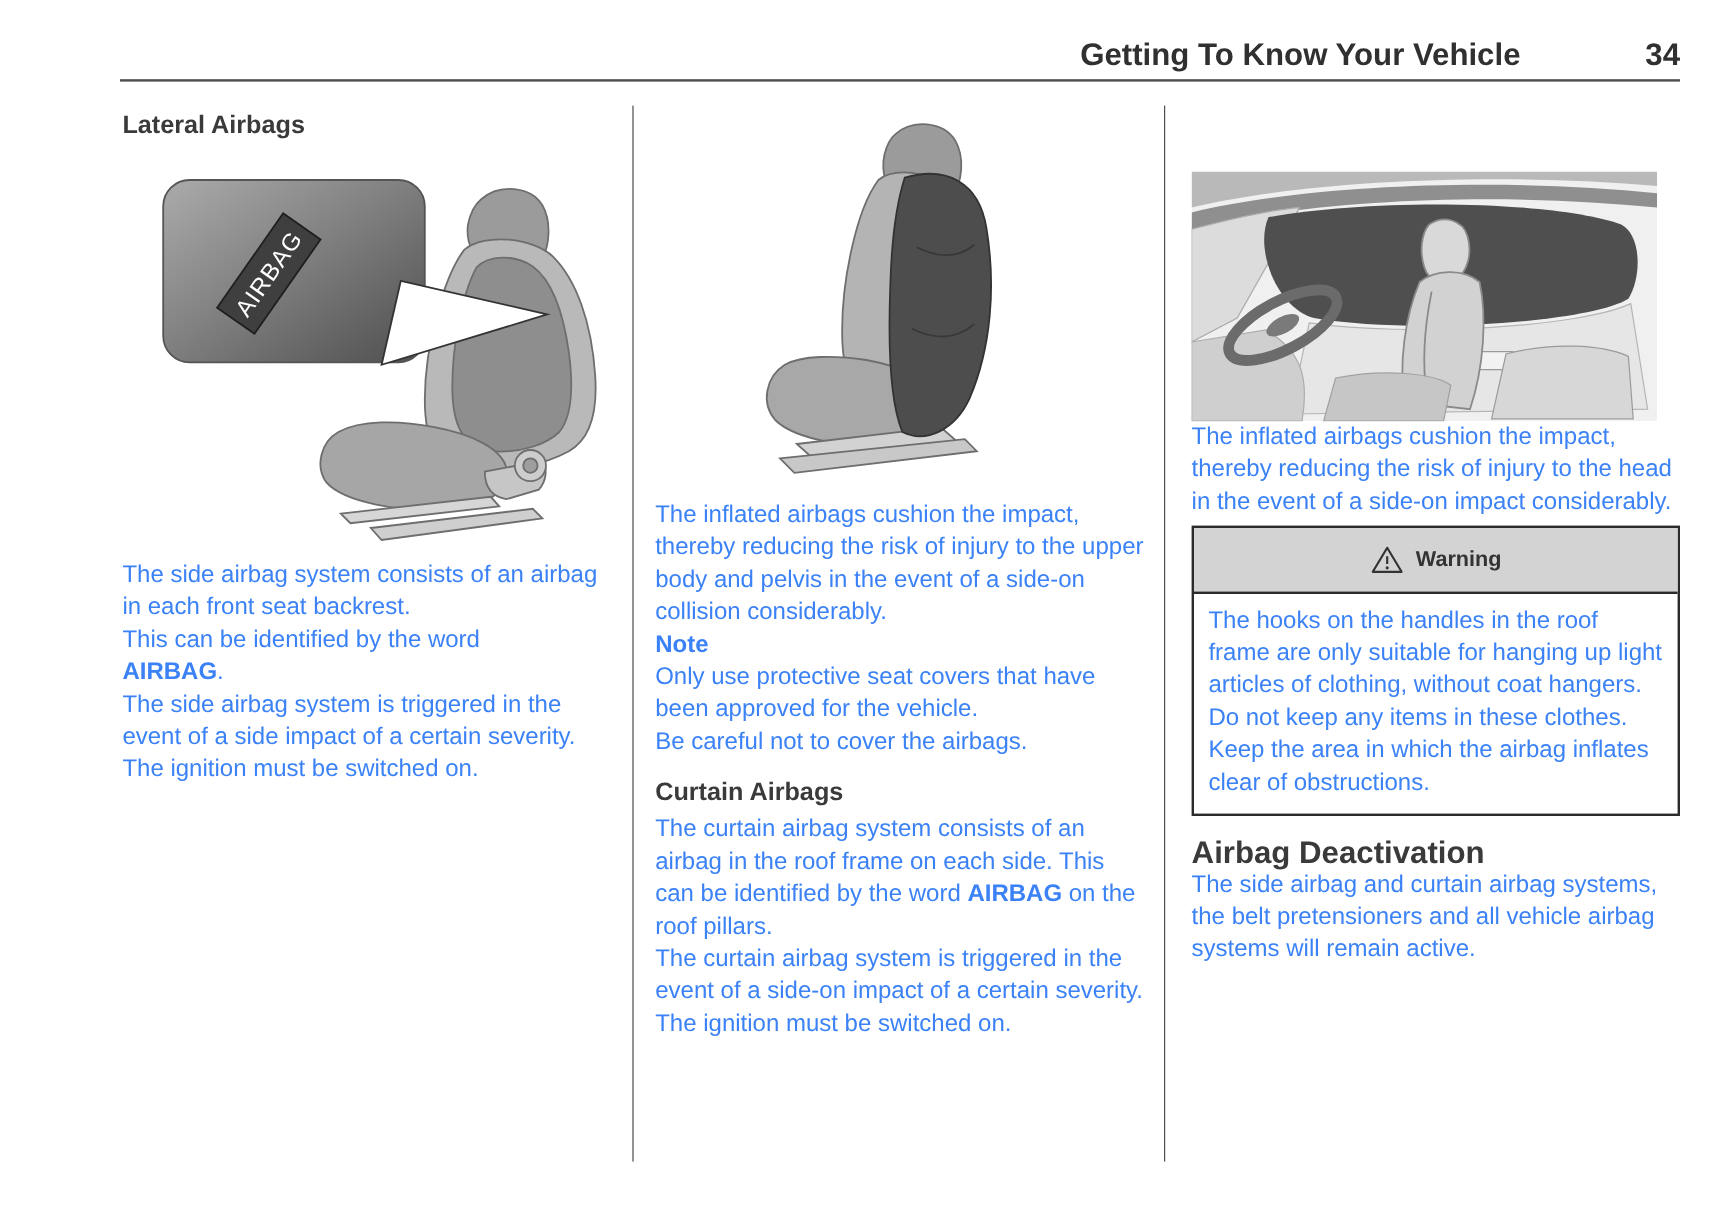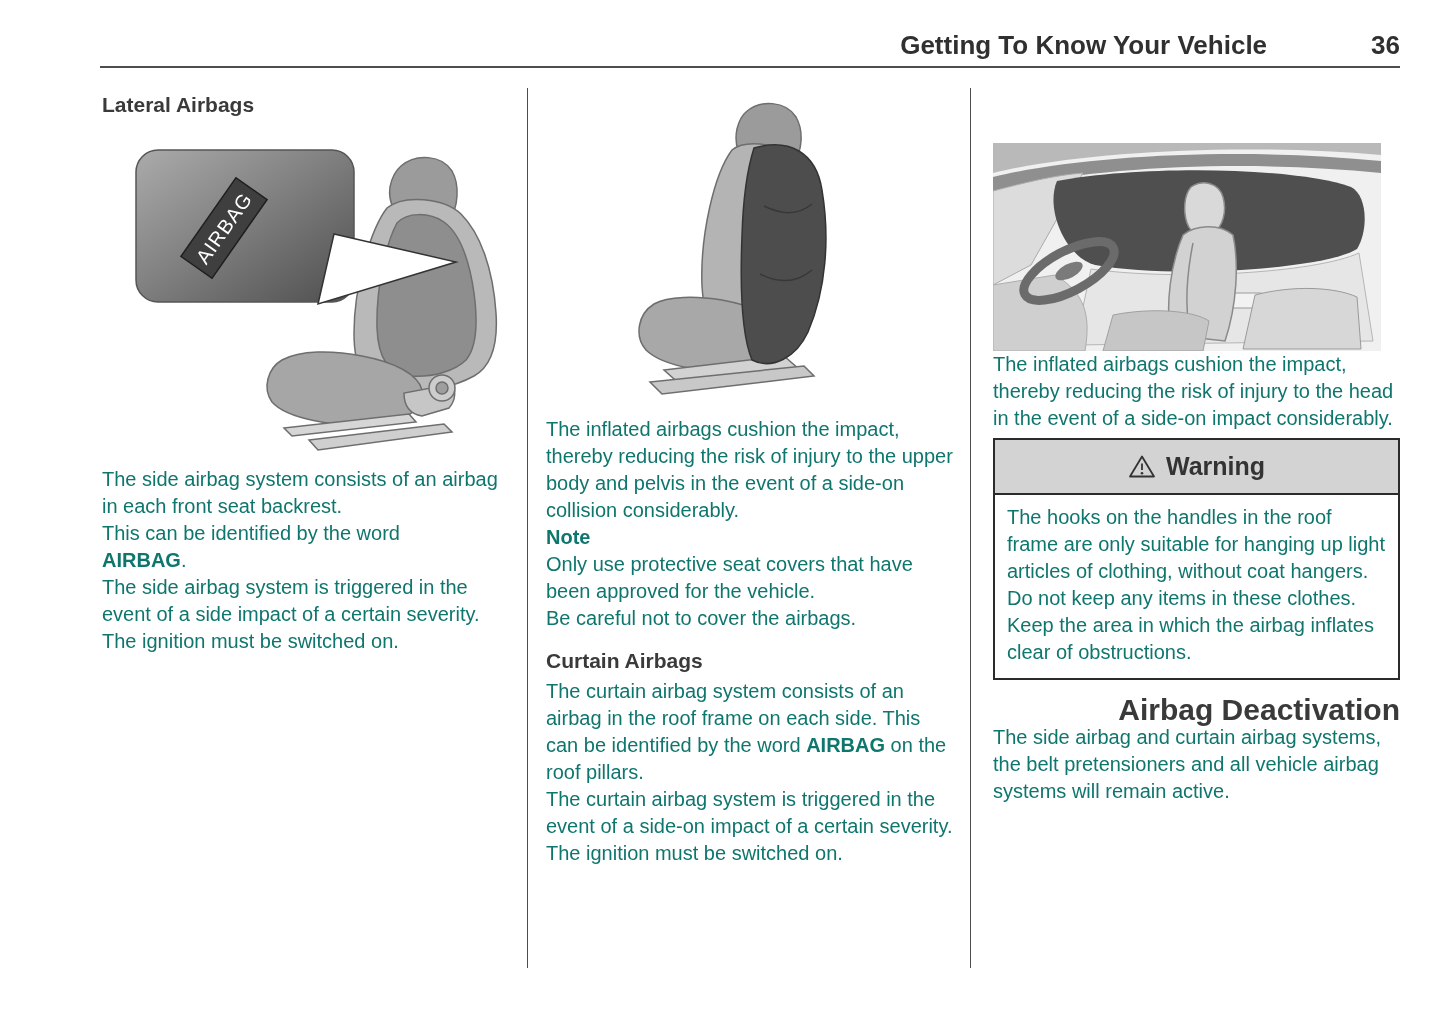--- a/index.html
+++ b/index.html
@@ -33,59 +33,59 @@
   .divider{
     position:absolute;top:88px;width:1px;height:880px;background:#4d4d4d;
   }
   .divider.d1{left:527px;}
   .divider.d2{left:970px;}
 
   h2.section{
     margin:12px 0 0 0;font-size:21px;font-weight:600;color:#3a3a3a;line-height:34px;
   }
   h3.subsection{
-    margin:16px 0 0 0;font-size:30px;font-weight:700;color:#3a3a3a;line-height:28px;text-align:right;
+    margin:16px 0 0 0;font-size:26px;font-weight:700;color:#3a3a3a;line-height:28px;
   }
   p.body, div.body{
-    margin:0;font-size:20px;line-height:27px;color:#0f766e;
+    margin:0;font-size:20px;line-height:27px;color:#3b82f6;
   }
   .bold{font-weight:700;}
   .note-label{font-weight:700;}
 
   .fig{display:block;}
   .figA{margin:14px 0 0 0;}
   .figB{margin:8px auto 0 auto;display:block;}
   .figC{margin:67px 0 0 0;}
 
   .text-block-1{margin-top:22px;}
   .text-block-2{margin-top:10px;}
   .text-block-3{margin-top:99px;line-height:26px;}
 
   
   .warning-box{
     margin-top:6px;border:2px solid #2b2b2b;background:#ffffff;
   }
   .warning-head{
     background:#d3d3d3;border-bottom:2px solid #2b2b2b;
     display:flex;align-items:center;justify-content:center;gap:10px;
-    height:53px;font-size:25px;font-weight:600;color:#333333;
+    height:53px;font-size:18px;font-weight:600;color:#333333;
   }
   .warning-body{padding:9px 12px 12px 12px;}
   .mt14{margin-top:14px;}
   .mt8{margin-top:8px;}
   .mt6{margin-top:6px;}
 </style>
 </head>
 <body>
 
 <div class="page">
 
   <div class="header">
     <span>Getting To Know Your Vehicle</span>
-    <span>36</span>
+    <span>34</span>
   </div>
   <div class="header-rule"></div>
 
   <div class="divider d1"></div>
   <div class="divider d2"></div>
 
   <div class="columns">
 
     <div class="col col1">
       <h2 class="section">Lateral Airbags</h2>

